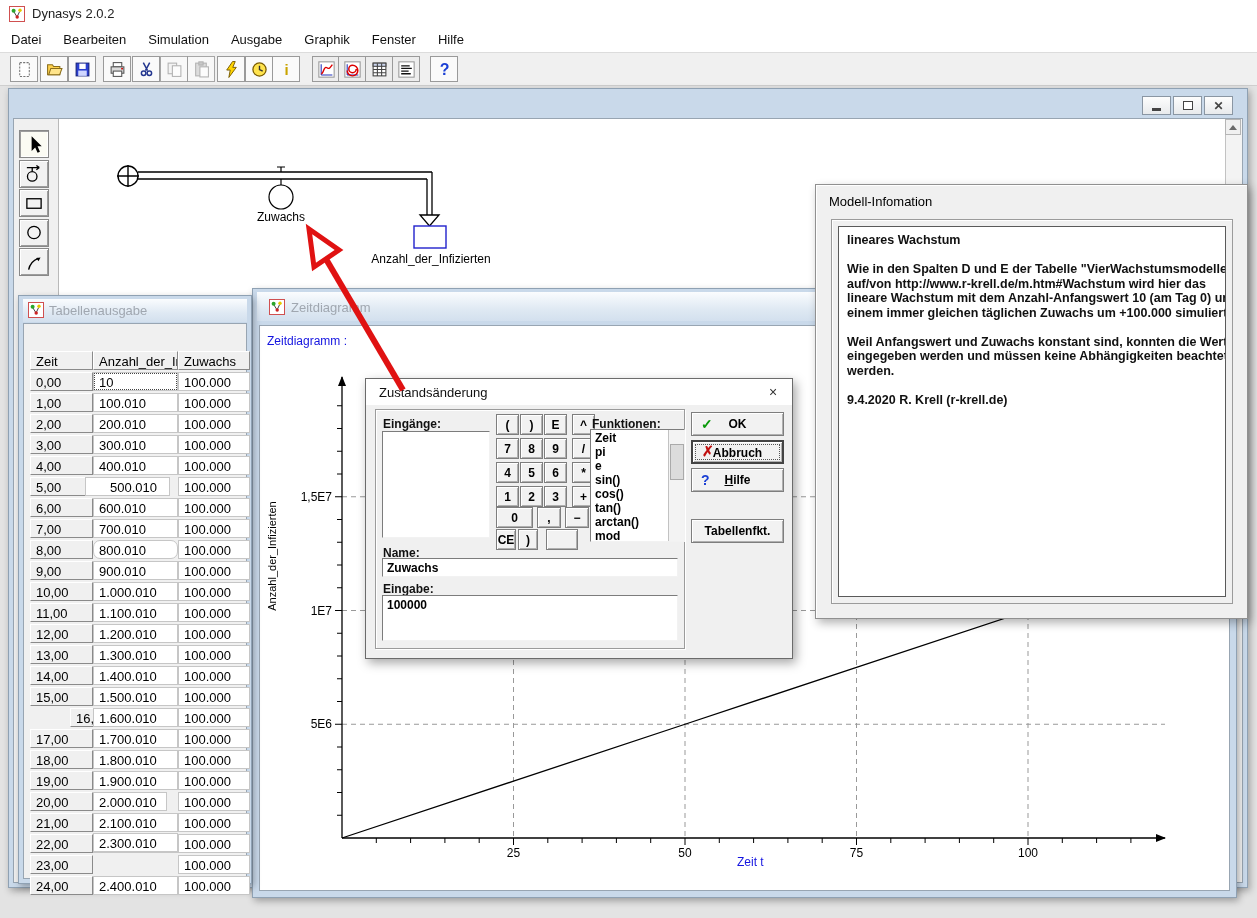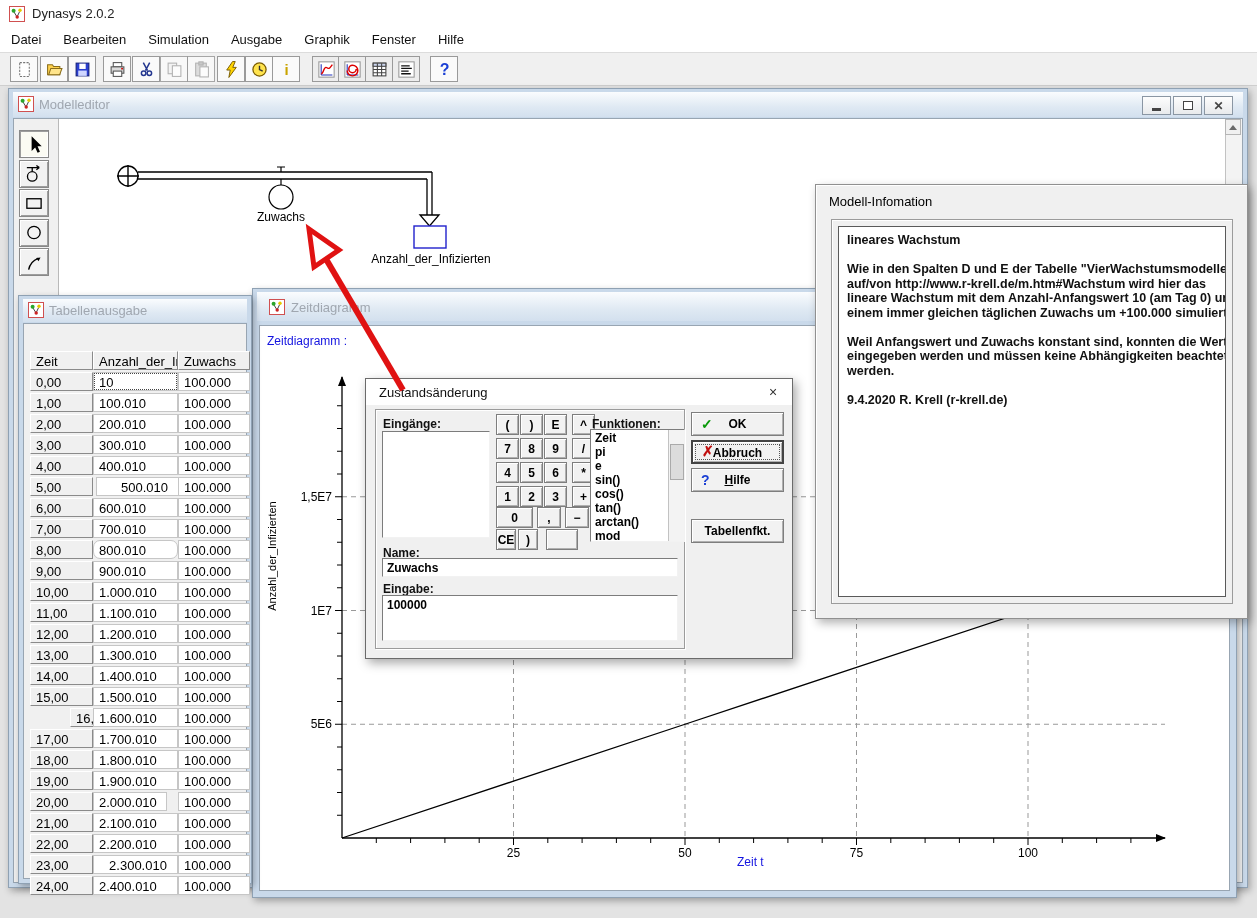--- a/index.html
+++ b/index.html
@@ -181,30 +181,20 @@
       </svg>
     </div>
     <div class="toolbtn" style="left: 430px;">
       <svg viewBox="0 0 16 16">
         <text x="8" y="13.5" font-size="15" font-weight="bold" fill="#1a3fd4" text-anchor="middle">?</text>
       </svg>
     </div>
   </div>
 
 <div class="mdi-win" style="left:8px;top:88px;width:1240px;height:800px;z-index:10;">
-  <div class="mdi-title">
-    <span class="mdi-title-icon doc-icon"><svg viewBox="0 0 16 16" width="16" height="16">
-          <rect x="0.5" y="0.5" width="15" height="15" fill="#fff" stroke="#d05050"></rect>
-          <path d="M5 6 L7.6 10.2 M10.6 5.6 L8.4 10.2" stroke="#444" stroke-width="1"></path>
-          <circle cx="4.6" cy="4.8" r="2" fill="#2aa52a"></circle>
-          <circle cx="11" cy="4.2" r="1.7" fill="#e6c800"></circle>
-          <circle cx="8.2" cy="11" r="1.7" fill="#cc2222"></circle>
-        </svg></span>
-    <span class="mdi-title-text">Modelleditor</span>
-  </div>
   <div class="winbtn" style="right:76px;">
       <span class="glyph-min"></span>
     </div>
   <div class="winbtn" style="right:45px;">
       <span class="glyph-restore"></span>
     </div>
   <div class="winbtn" style="right:14px;">
       <span class="glyph-x">✕</span>
     </div>
   <div class="mdi-client" style="left:4px;top:29px;right:4px;bottom:4px;">
@@ -376,21 +366,21 @@
         <div class="tbl-cell tbl-raised" style="left: 5px; top: 90px; width: 63px; height: 19px;">2,00</div>
         <div class="tbl-cell tbl-data" style="left: 68px; top: 90px; width: 85px; height: 19px;">200.010</div>
         <div class="tbl-cell tbl-data" style="left: 153px; top: 90px; width: 72px; height: 19px;">100.000</div>
         <div class="tbl-cell tbl-raised" style="left: 5px; top: 111px; width: 63px; height: 19px;">3,00</div>
         <div class="tbl-cell tbl-data" style="left: 68px; top: 111px; width: 85px; height: 19px;">300.010</div>
         <div class="tbl-cell tbl-data" style="left: 153px; top: 111px; width: 72px; height: 19px;">100.000</div>
         <div class="tbl-cell tbl-raised" style="left: 5px; top: 132px; width: 63px; height: 19px;">4,00</div>
         <div class="tbl-cell tbl-data" style="left: 68px; top: 132px; width: 85px; height: 19px;">400.010</div>
         <div class="tbl-cell tbl-data" style="left: 153px; top: 132px; width: 72px; height: 19px;">100.000</div>
         <div class="tbl-cell tbl-raised" style="left: 5px; top: 153px; width: 63px; height: 19px;">5,00</div>
-        <div class="tbl-cell tbl-data" style="left: 71px; top: 153px; width: 85px; height: 19px; padding-left: 24px;">500.010</div>
+        <div class="tbl-cell tbl-data" style="left: 60px; top: 153px; width: 85px; height: 19px; padding-left: 24px;">500.010</div>
         <div class="tbl-cell tbl-data" style="left: 153px; top: 153px; width: 72px; height: 19px;">100.000</div>
         <div class="tbl-cell tbl-raised" style="left: 5px; top: 174px; width: 63px; height: 19px;">6,00</div>
         <div class="tbl-cell tbl-data" style="left: 68px; top: 174px; width: 85px; height: 19px;">600.010</div>
         <div class="tbl-cell tbl-data" style="left: 153px; top: 174px; width: 72px; height: 19px;">100.000</div>
         <div class="tbl-cell tbl-raised" style="left: 5px; top: 195px; width: 63px; height: 19px;">7,00</div>
         <div class="tbl-cell tbl-data" style="left: 68px; top: 195px; width: 85px; height: 19px;">700.010</div>
         <div class="tbl-cell tbl-data" style="left: 153px; top: 195px; width: 72px; height: 19px;">100.000</div>
         <div class="tbl-cell tbl-raised" style="left: 5px; top: 216px; width: 63px; height: 19px;">8,00</div>
         <div class="tbl-cell tbl-data" style="left: 68px; top: 216px; width: 85px; height: 19px; border-radius: 7px;">800.010</div>
         <div class="tbl-cell tbl-data" style="left: 153px; top: 216px; width: 72px; height: 19px;">100.000</div>
@@ -430,21 +420,21 @@
         <div class="tbl-cell tbl-raised" style="left: 5px; top: 468px; width: 63px; height: 19px;">20,00</div>
         <div class="tbl-cell tbl-data" style="left: 68px; top: 468px; width: 74px; height: 19px;">2.000.010</div>
         <div class="tbl-cell tbl-data" style="left: 153px; top: 468px; width: 72px; height: 19px;">100.000</div>
         <div class="tbl-cell tbl-raised" style="left: 5px; top: 489px; width: 63px; height: 19px;">21,00</div>
         <div class="tbl-cell tbl-data" style="left: 68px; top: 489px; width: 85px; height: 19px;">2.100.010</div>
         <div class="tbl-cell tbl-data" style="left: 153px; top: 489px; width: 72px; height: 19px;">100.000</div>
         <div class="tbl-cell tbl-raised" style="left: 5px; top: 510px; width: 63px; height: 19px;">22,00</div>
         <div class="tbl-cell tbl-data" style="left: 68px; top: 510px; width: 85px; height: 19px;">2.200.010</div>
         <div class="tbl-cell tbl-data" style="left: 153px; top: 510px; width: 72px; height: 19px;">100.000</div>
         <div class="tbl-cell tbl-raised" style="left: 5px; top: 531px; width: 63px; height: 19px;">23,00</div>
-        <div class="tbl-cell tbl-data" style="left: 68px; top: 531px; width: 85px; height: 19px; text-align: center;">2.300.010</div>
+        <div class="tbl-cell tbl-data" style="left: 68px; top: 509px; width: 85px; height: 19px;">2.300.010</div>
         <div class="tbl-cell tbl-data" style="left: 153px; top: 531px; width: 72px; height: 19px;">100.000</div>
         <div class="tbl-cell tbl-raised" style="left: 5px; top: 552px; width: 63px; height: 19px;">24,00</div>
         <div class="tbl-cell tbl-data" style="left: 68px; top: 552px; width: 85px; height: 19px;">2.400.010</div>
         <div class="tbl-cell tbl-data" style="left: 153px; top: 552px; width: 72px; height: 19px;">100.000</div>
       </div>
   </div>
 </div>
 
 <div class="info-panel" style="left:815px;top:140px;width:433px;height:435px;z-index:40;">
   <div style="position:absolute;left:13px;top:9px;font-size:13px;color:#000;">Modell-Infomation</div>

